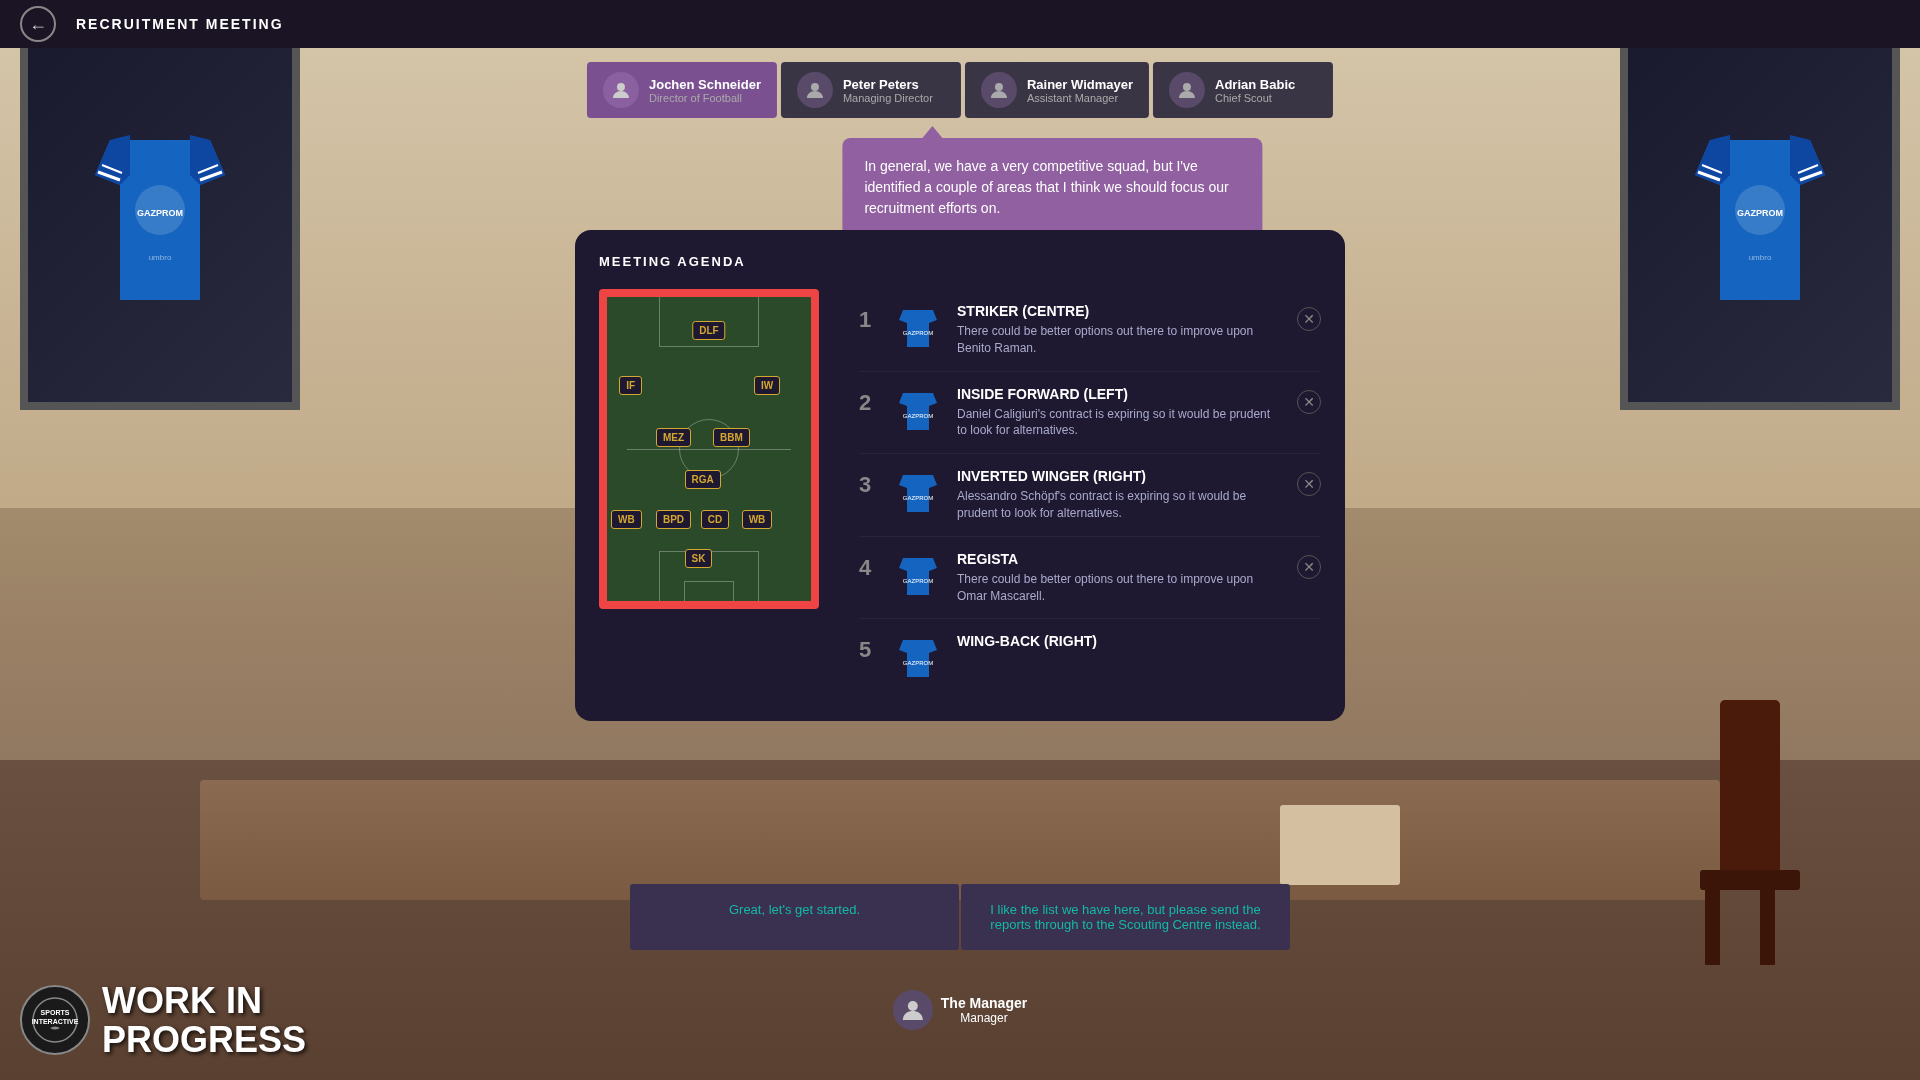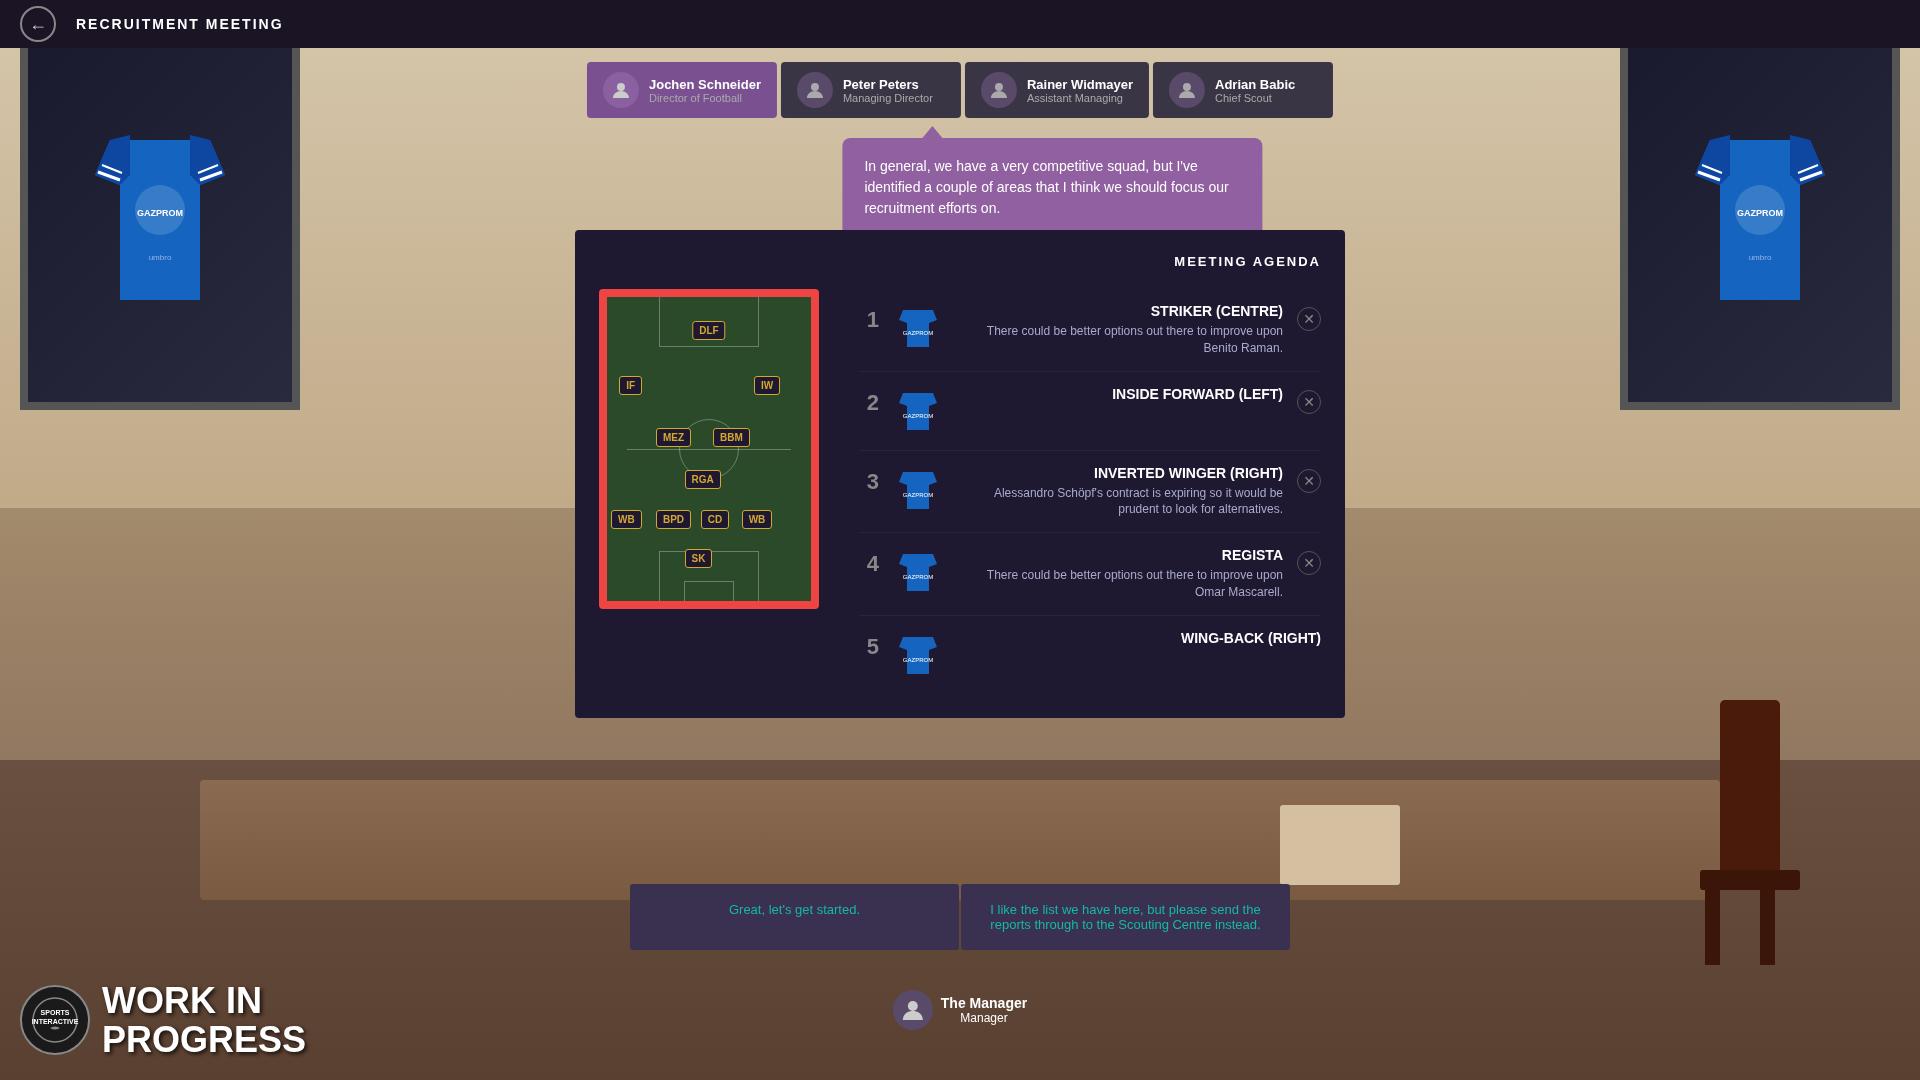--- a/index.html
+++ b/index.html
@@ -173,24 +173,23 @@
     }
 
     
     .meeting-panel {
       position: absolute;
       top: 230px;
       left: 50%;
       transform: translateX(-50%);
       width: 770px;
       background: #1e1830;
-      border-radius: 4px;
+      border-radius: 16px;
       padding: 24px;
       z-index: 70;
-      text-align: right;
     }
 
     .agenda-title {
       color: #ffffff;
       font-size: 13px;
       font-weight: bold;
       letter-spacing: 2px;
       margin-bottom: 20px;
       text-transform: uppercase;
     }
@@ -565,21 +564,21 @@
 
   <div class="participant-card inactive">
     <div class="participant-avatar">
       <svg width="20" height="20" viewBox="0 0 20 20">
           <circle cx="10" cy="7" r="4" fill="#aaa"></circle>
           <path d="M2 18c0-4 3.6-7 8-7s8 3 8 7" fill="#aaa"></path>
         </svg>
     </div>
     <div class="participant-info">
       <div class="participant-name">Rainer Widmayer</div>
-      <div class="participant-role">Assistant Managing</div>
+      <div class="participant-role">Assistant Manager</div>
     </div>
   </div>
 
   <div class="participant-card inactive">
     <div class="participant-avatar">
       <svg width="20" height="20" viewBox="0 0 20 20">
           <circle cx="10" cy="7" r="4" fill="#aaa"></circle>
           <path d="M2 18c0-4 3.6-7 8-7s8 3 8 7" fill="#aaa"></path>
         </svg>
     </div>
@@ -641,20 +640,21 @@
       <div class="agenda-item">
         <div class="item-number">2</div>
         <div class="item-shirt">
           <svg class="shirt-icon" viewBox="0 0 46 46">
               <polygon points="8,5 38,5 42,15 34,18 34,42 12,42 12,18 4,15" fill="#1565C0"></polygon>
               <text x="23" y="30" text-anchor="middle" fill="white" font-size="6">GAZPROM</text>
             </svg>
         </div>
         <div class="item-text">
           <div class="item-position">INSIDE FORWARD (LEFT)</div>
+          <div class="item-desc">Daniel Caligiuri's contract is expiring so it would be prudent to look for alternatives.</div>
         </div>
         <div class="item-close">
           <span>✕</span>
         </div>
       </div>
 
       <div class="agenda-item">
         <div class="item-number">3</div>
         <div class="item-shirt">
           <svg class="shirt-icon" viewBox="0 0 46 46">

